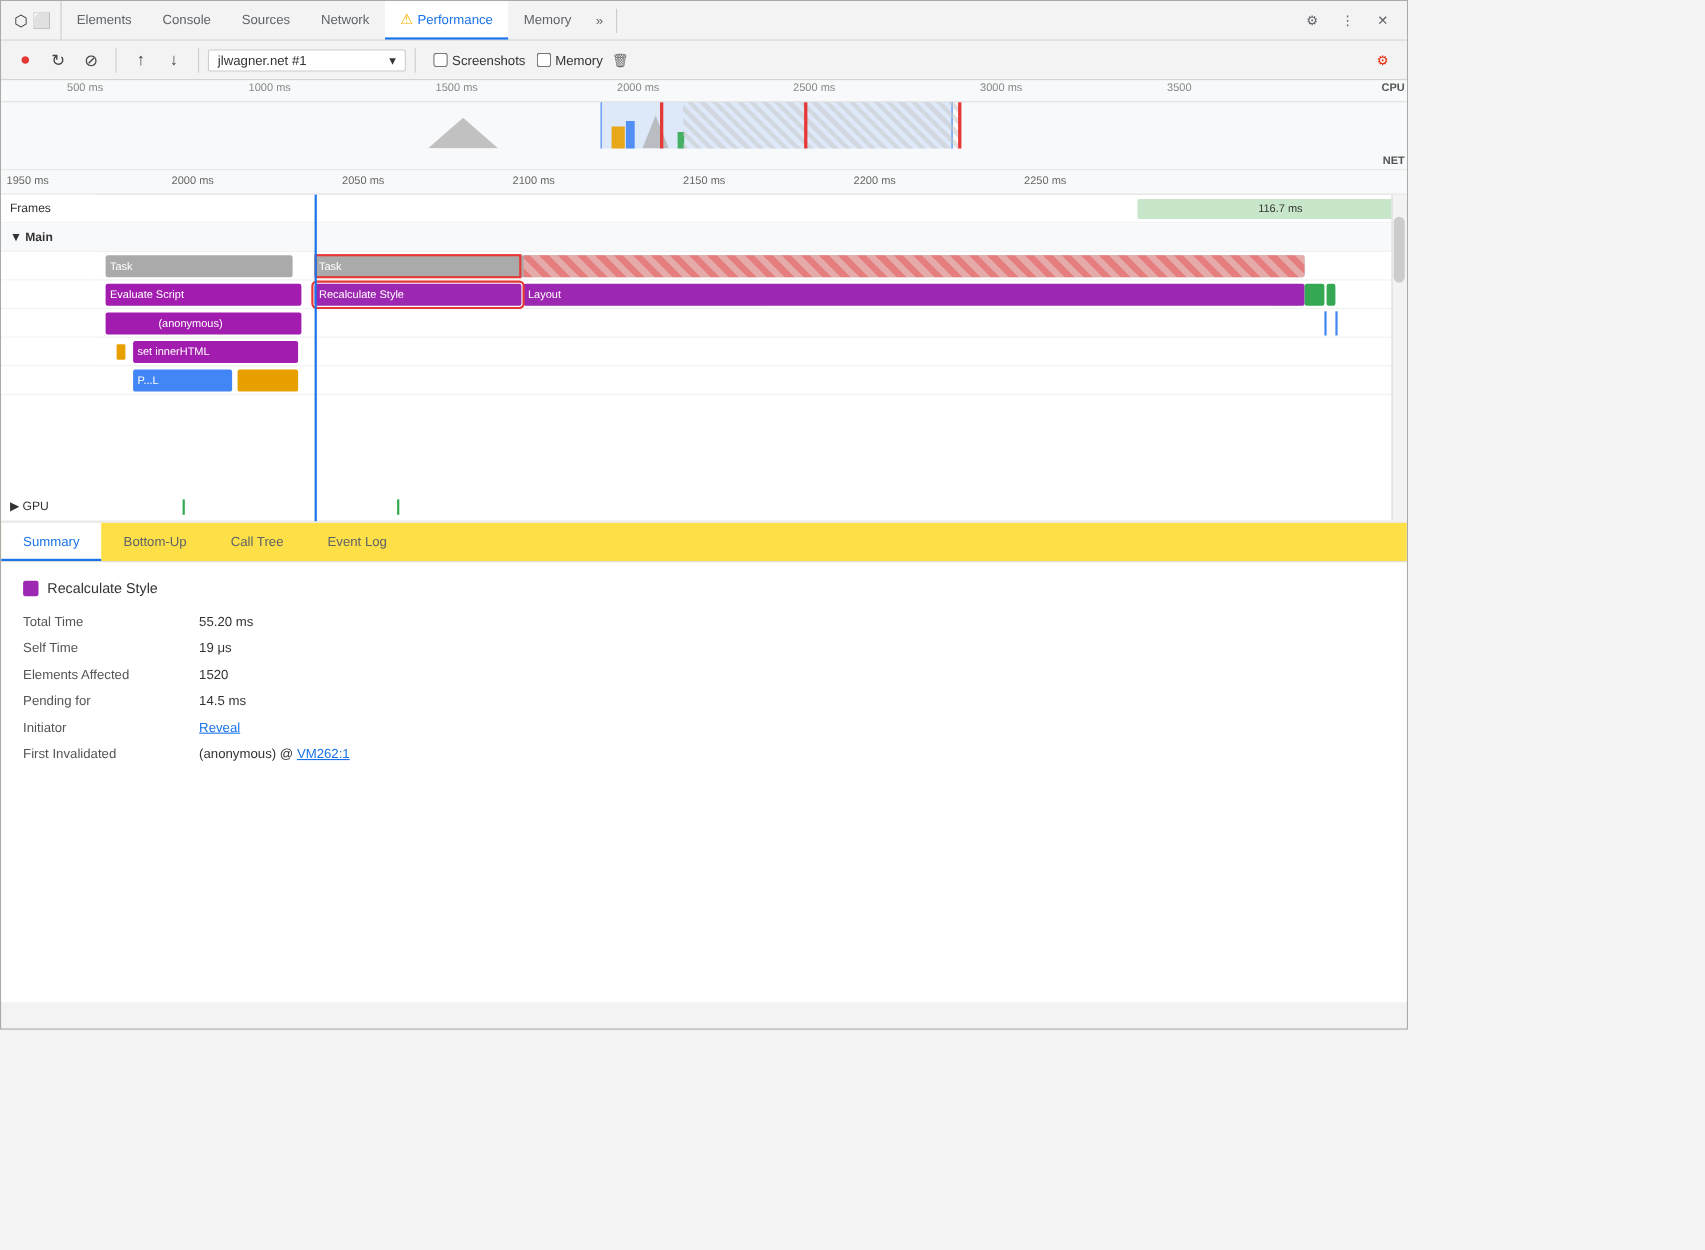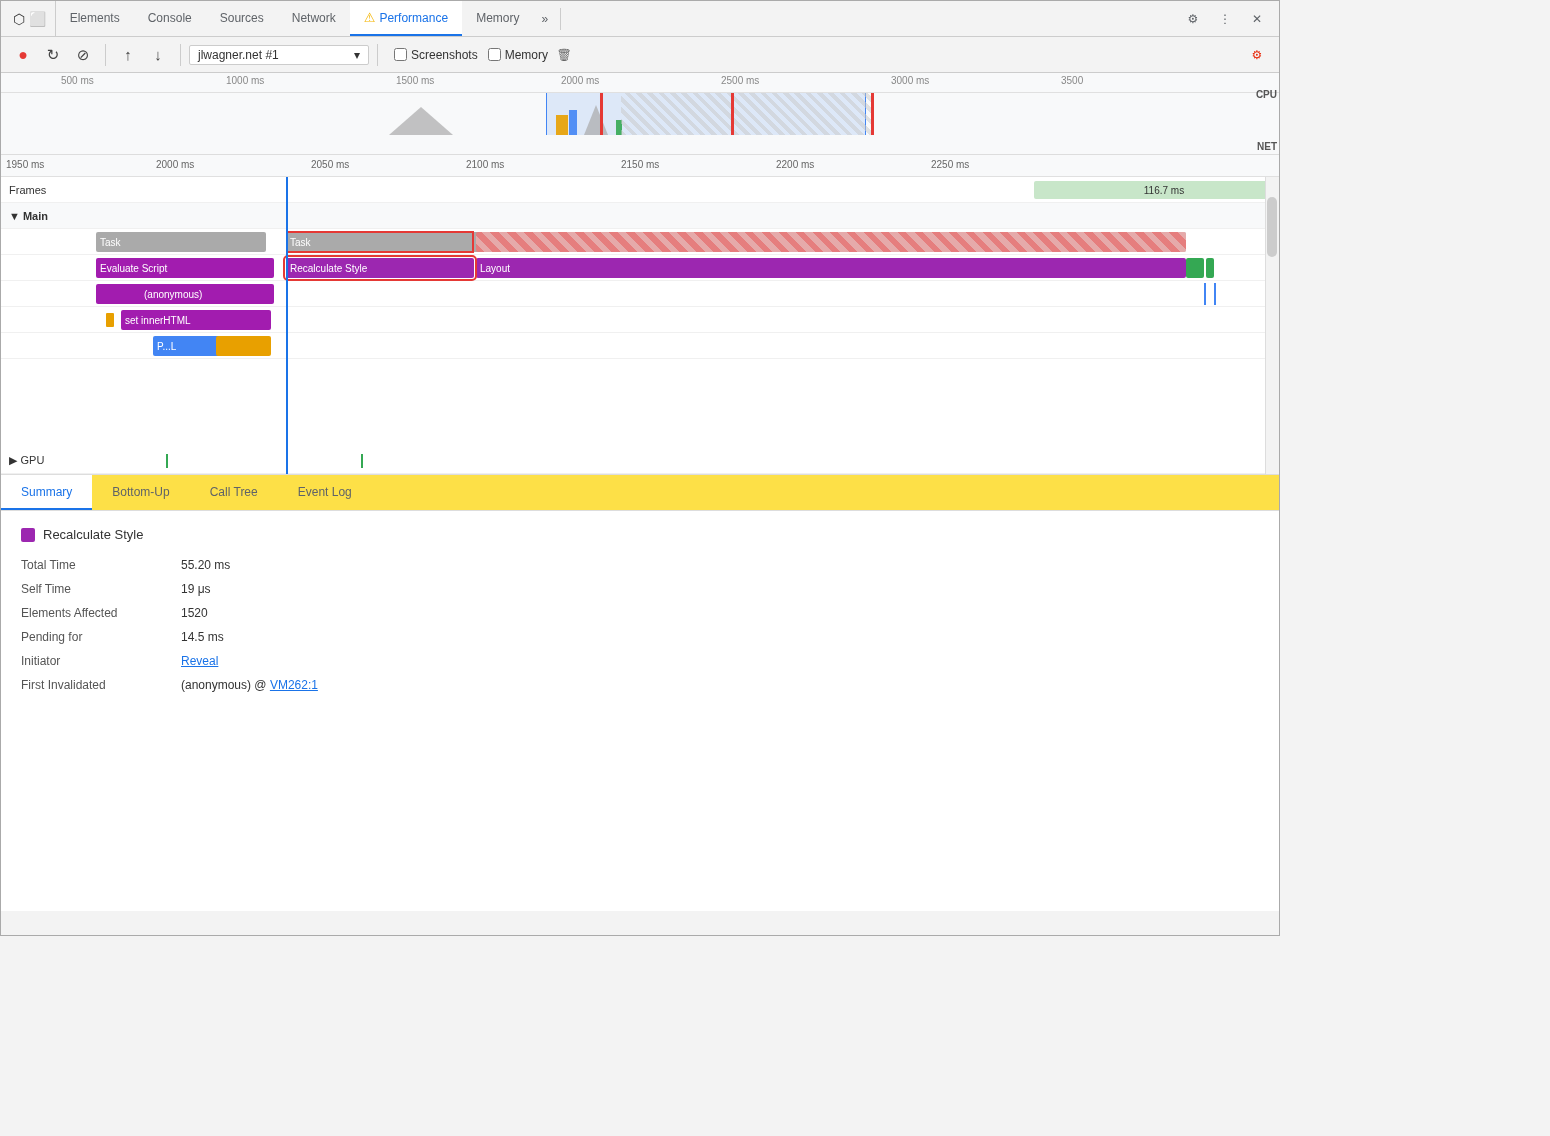--- a/index.html
+++ b/index.html
@@ -152,21 +152,21 @@
     }
     .ruler-tick {
       position: absolute;
       font-size: 10px;
       color: #888;
       top: 2px;
     }
     .cpu-label {
       position: absolute;
       right: 2px;
-      top: 16px;
+      top: 2px;
       font-size: 10px;
       color: #555;
       font-weight: 600;
     }
     .cpu-bar-area {
       position: absolute;
       top: 20px;
       left: 0;
       right: 0;
       height: 42px;
@@ -621,21 +621,21 @@
     </div>
 
     <div class="timeline-row">
       <div style="position:absolute;left:20px;top:6px;width:8px;height:14px;background:#e8a000;border-radius:1px;"></div>
       <div class="bar yellow" style="left:35px;width:150px;">
         <span>set innerHTML</span>
       </div>
     </div>
 
     <div class="timeline-row">
-      <div class="bar blue" style="left:35px;width:90px;margin-left:32px;">
+      <div class="bar blue" style="left:35px;width:90px;">
         <span>P...L</span>
       </div>
       <div style="position:absolute;left:130px;top:3px;width:55px;height:20px;background:#e8a000;border-radius:2px;"></div>
     </div>
   </div>
 
   <div class="row-label-col">
 
     <div style="height:22px;"></div>
 

